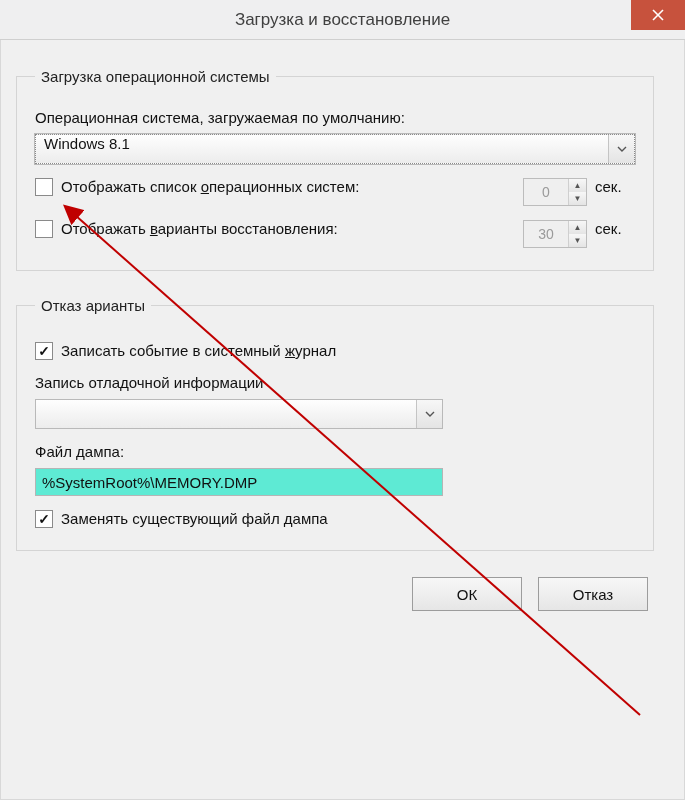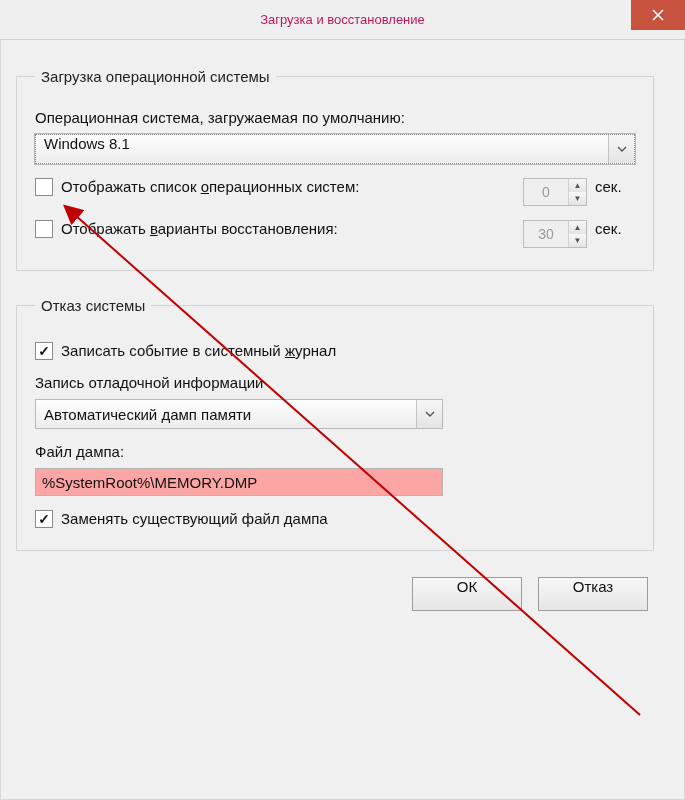--- a/index.html
+++ b/index.html
@@ -18,22 +18,22 @@
   .titlebar {
     height: 40px;
     background: #efeff0;
     border-bottom: 1px solid #cfcfcf;
     display: flex;
     align-items: center;
     justify-content: center;
     position: relative;
   }
   .titlebar .title {
-    font-size: 13px;
-    color: #be185d;
+    font-size: 17px;
+    color: #404040;
   }
   .close-btn {
     position: absolute;
     right: 0;
     top: 0;
     width: 54px;
     height: 30px;
     background: #c7523d;
     color: #fff;
     display: flex;
@@ -164,40 +164,40 @@
     background: linear-gradient(#f7f7f7,#e4e4e4);
   }
   .sec { width: 40px; }
   .inner-block {
     margin-top: 14px;
   }
   .textinput {
     width: 68%;
     height: 28px;
     border: 1px solid #b5b5b5;
-    background: #fca5a5;
+    background: #5eead4;
     padding: 0 6px;
     display: flex;
     align-items: center;
     font-size: 15px;
   }
   .btnbar {
     display: flex;
     justify-content: flex-end;
     gap: 16px;
     margin-top: 4px;
     padding-right: 6px;
   }
   .btn {
     width: 110px;
     height: 34px;
     border: 1px solid #9c9c9c;
     background: linear-gradient(#f7f7f7,#e6e6e6);
     display: flex;
-    align-items: flex-start;
+    align-items: center;
     justify-content: center;
     cursor: pointer;
   }
   .u { text-decoration: underline; }
   .annotation-arrow {
     position: absolute;
     left: 0; top: 0;
     width: 685px;
     height: 800px;
     pointer-events: none;
@@ -257,34 +257,33 @@
         <span class="buttons">
             <div>▲</div>
             <div>▼</div>
           </span>
       </span>
       <span class="sec">сек.</span>
     </div>
   </fieldset>
 
   <fieldset class="group">
-    <legend>Отказ системы</legend>
+    <legend>Отказ арианты</legend>
 
     <div class="row" style="">
       <span class="check checked"></span>
       <span class="text">
         <span>Записать событие в системный </span><span class="u">ж</span><span>урнал</span>
       </span>
     </div>
 
 
     <div class="inner-block">
       <span class="label">Запись отладочной информации</span>
       <div class="combo2" style="width:68%">
-        <span>Автоматический дамп памяти</span>
         <span class="arrow">
           <svg width="10" height="6" viewBox="0 0 10 6">
               <polyline points="1,1 5,5 9,1" fill="none" stroke="#555" stroke-width="1.4"></polyline>
             </svg>
         </span>
       </div>
     </div>
 
     <div class="inner-block">
       <span class="label">Файл дампа:</span>

